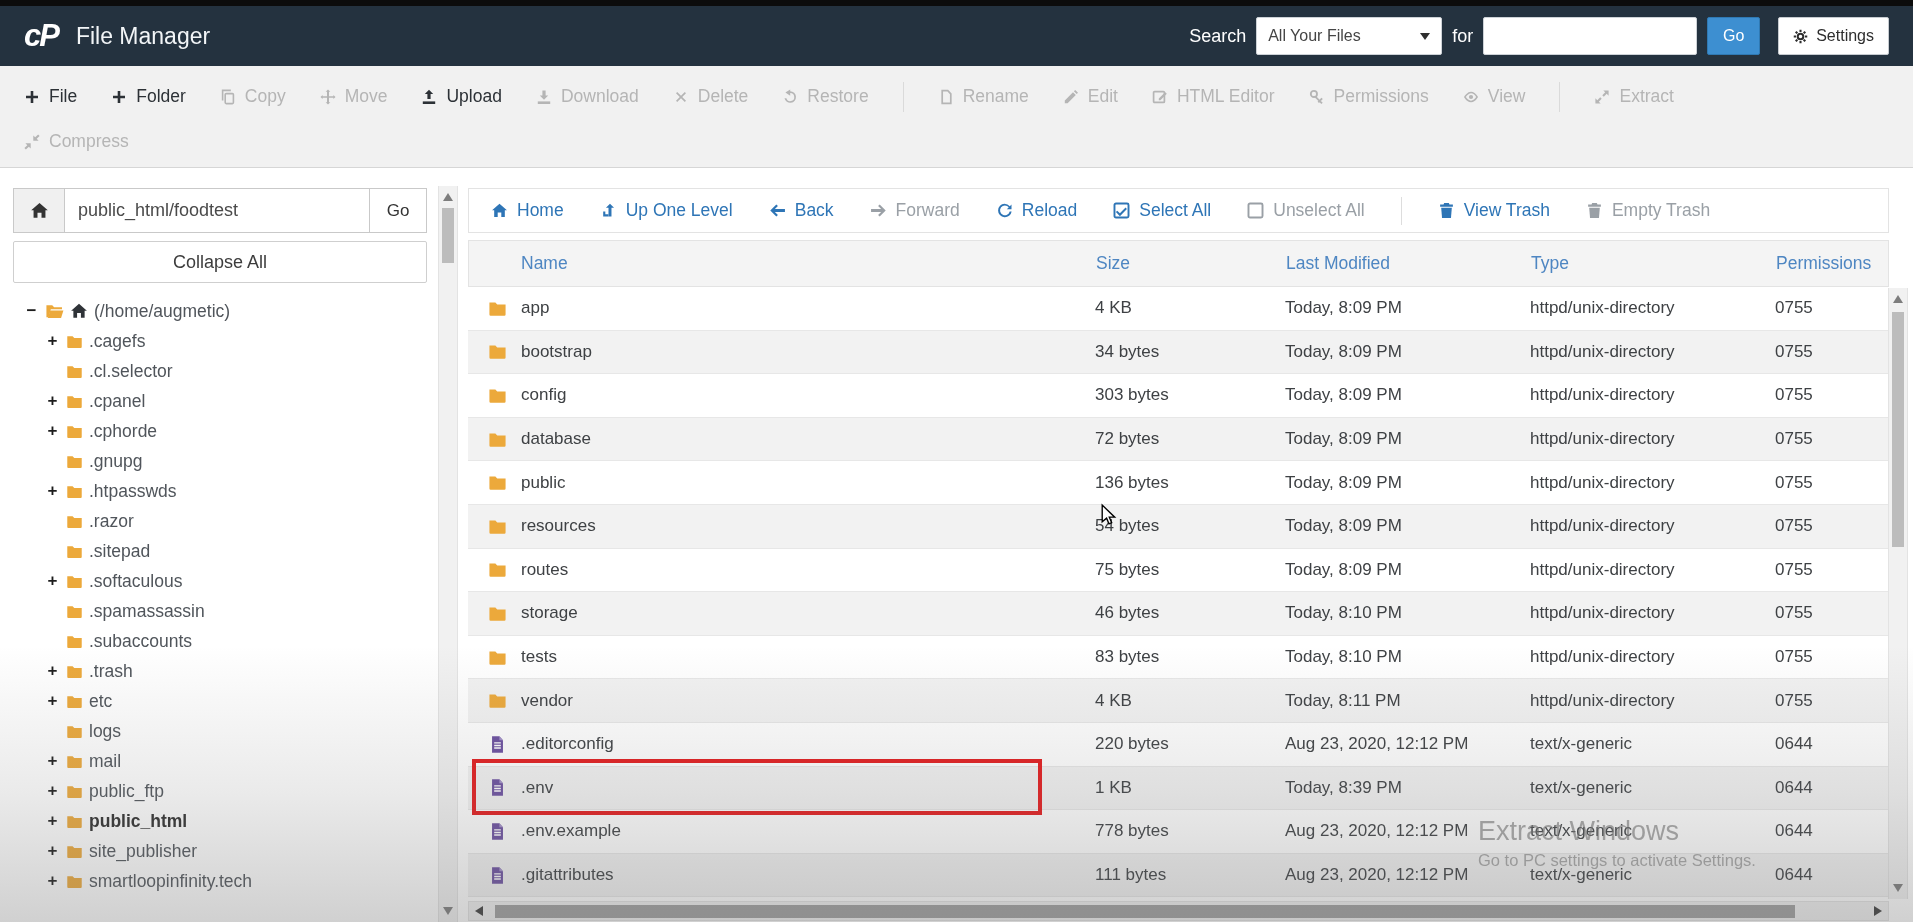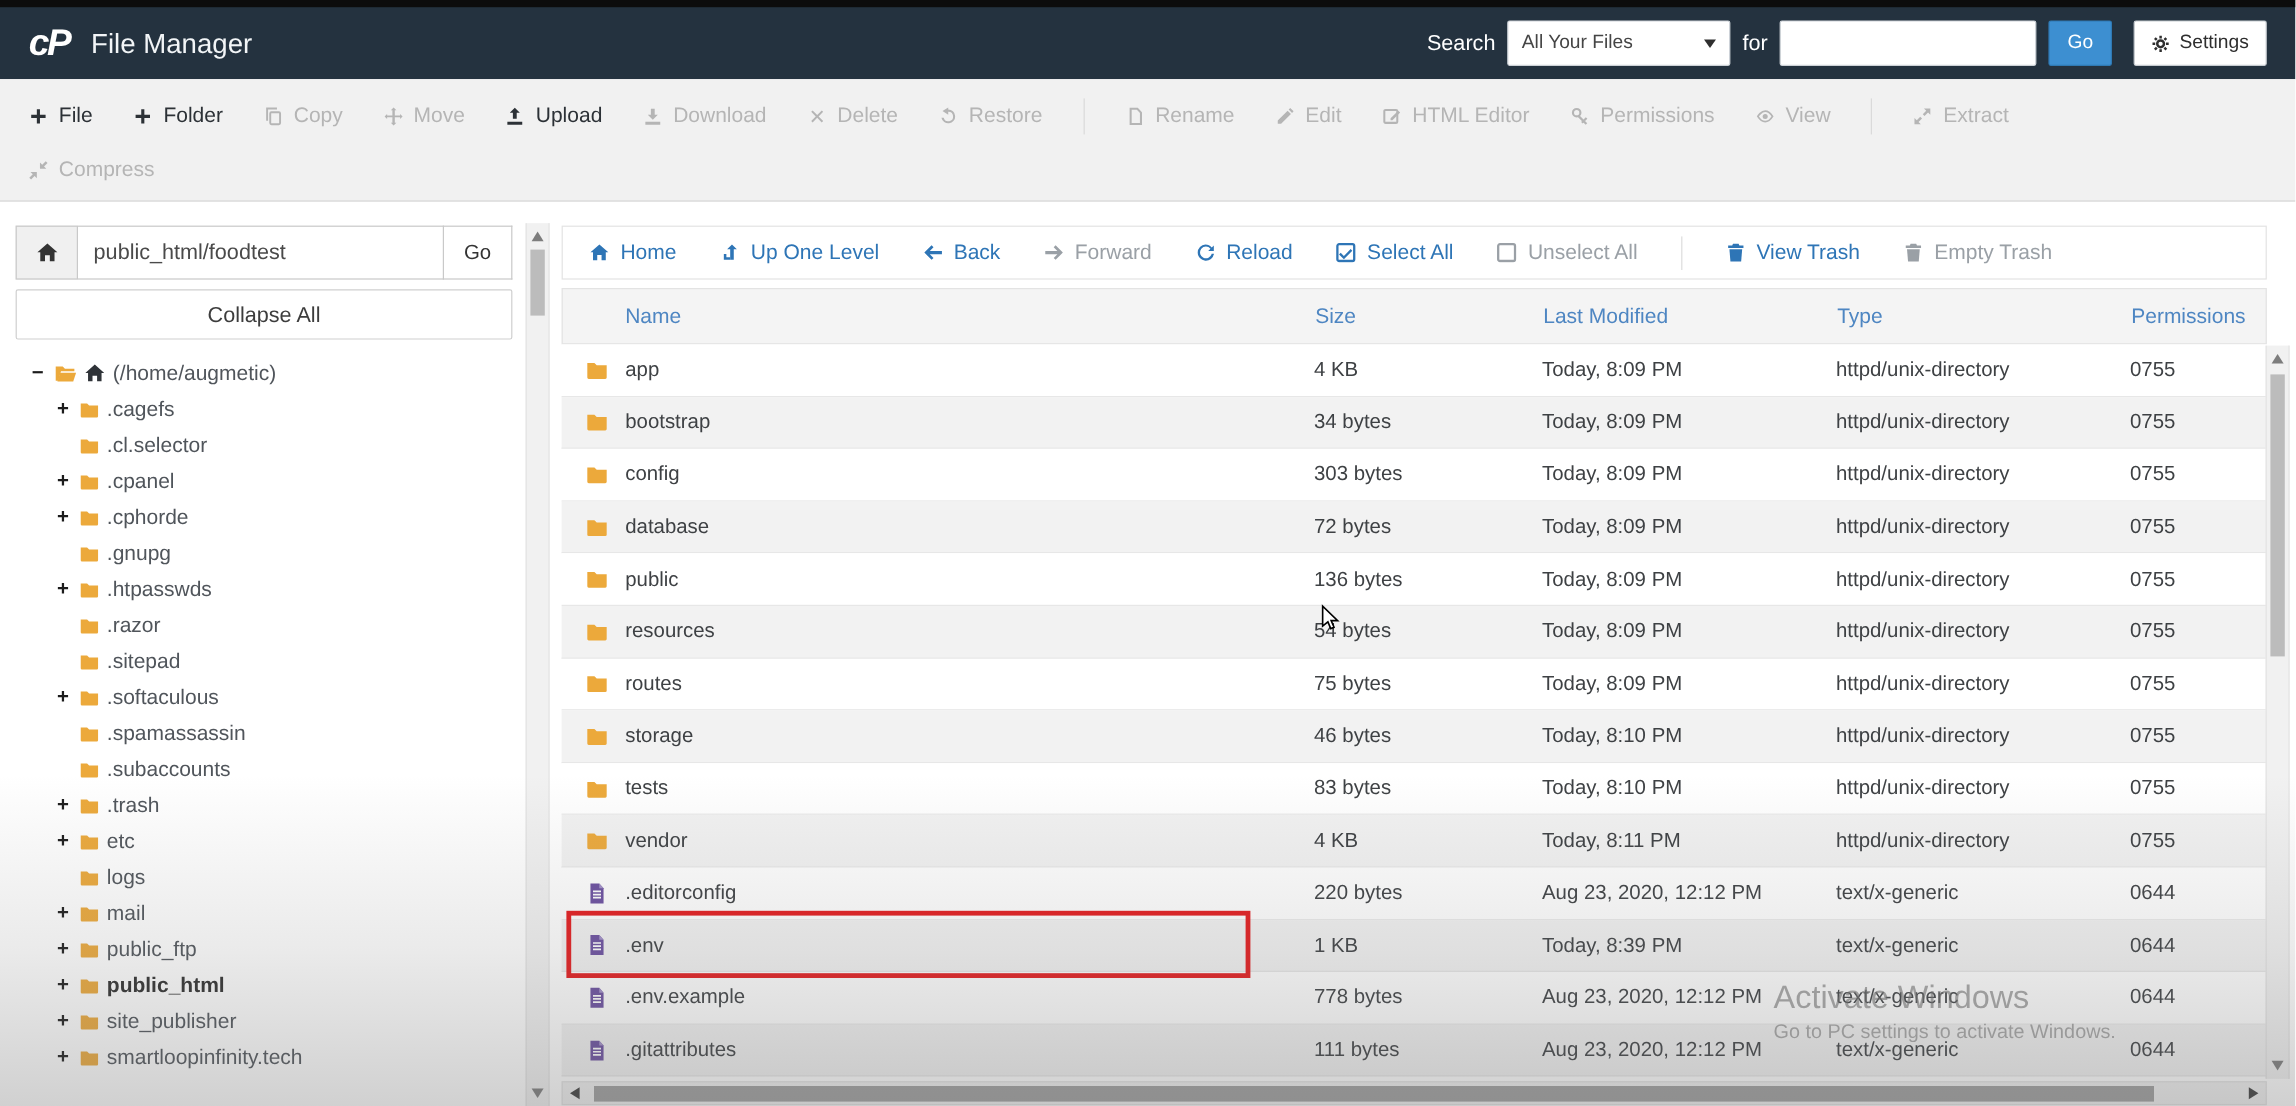--- a/index.html
+++ b/index.html
@@ -763,21 +763,21 @@
     <span class="tri-down"></span>
   </div>
 
   <div class="hscroll">
     <span class="tri-left"></span>
     <div class="hthumb" style="left:26px;width:1300px"></div>
     <span class="tri-right"></span>
   </div>
 
   <div class="shade"></div>
-  <div class="wm1">Activate Windows</div>
-  <div class="wm2">Go to PC settings to activate Windows.</div>
+  <div class="wm1">Extract Windows</div>
+  <div class="wm2">Go to PC settings to activate Settings.</div>
 
   <div class="cursor">
     <svg width="25" height="25" viewBox="0 0 24 24">
         <path d="M5 2v16l4.2-3.4 2.3 5.4 2.6-1.1-2.3-5.3H17z" fill="#fff" stroke="#000" stroke-width="1.3"></path>
       </svg>
   </div>
 </div>
 
 </body></html>

